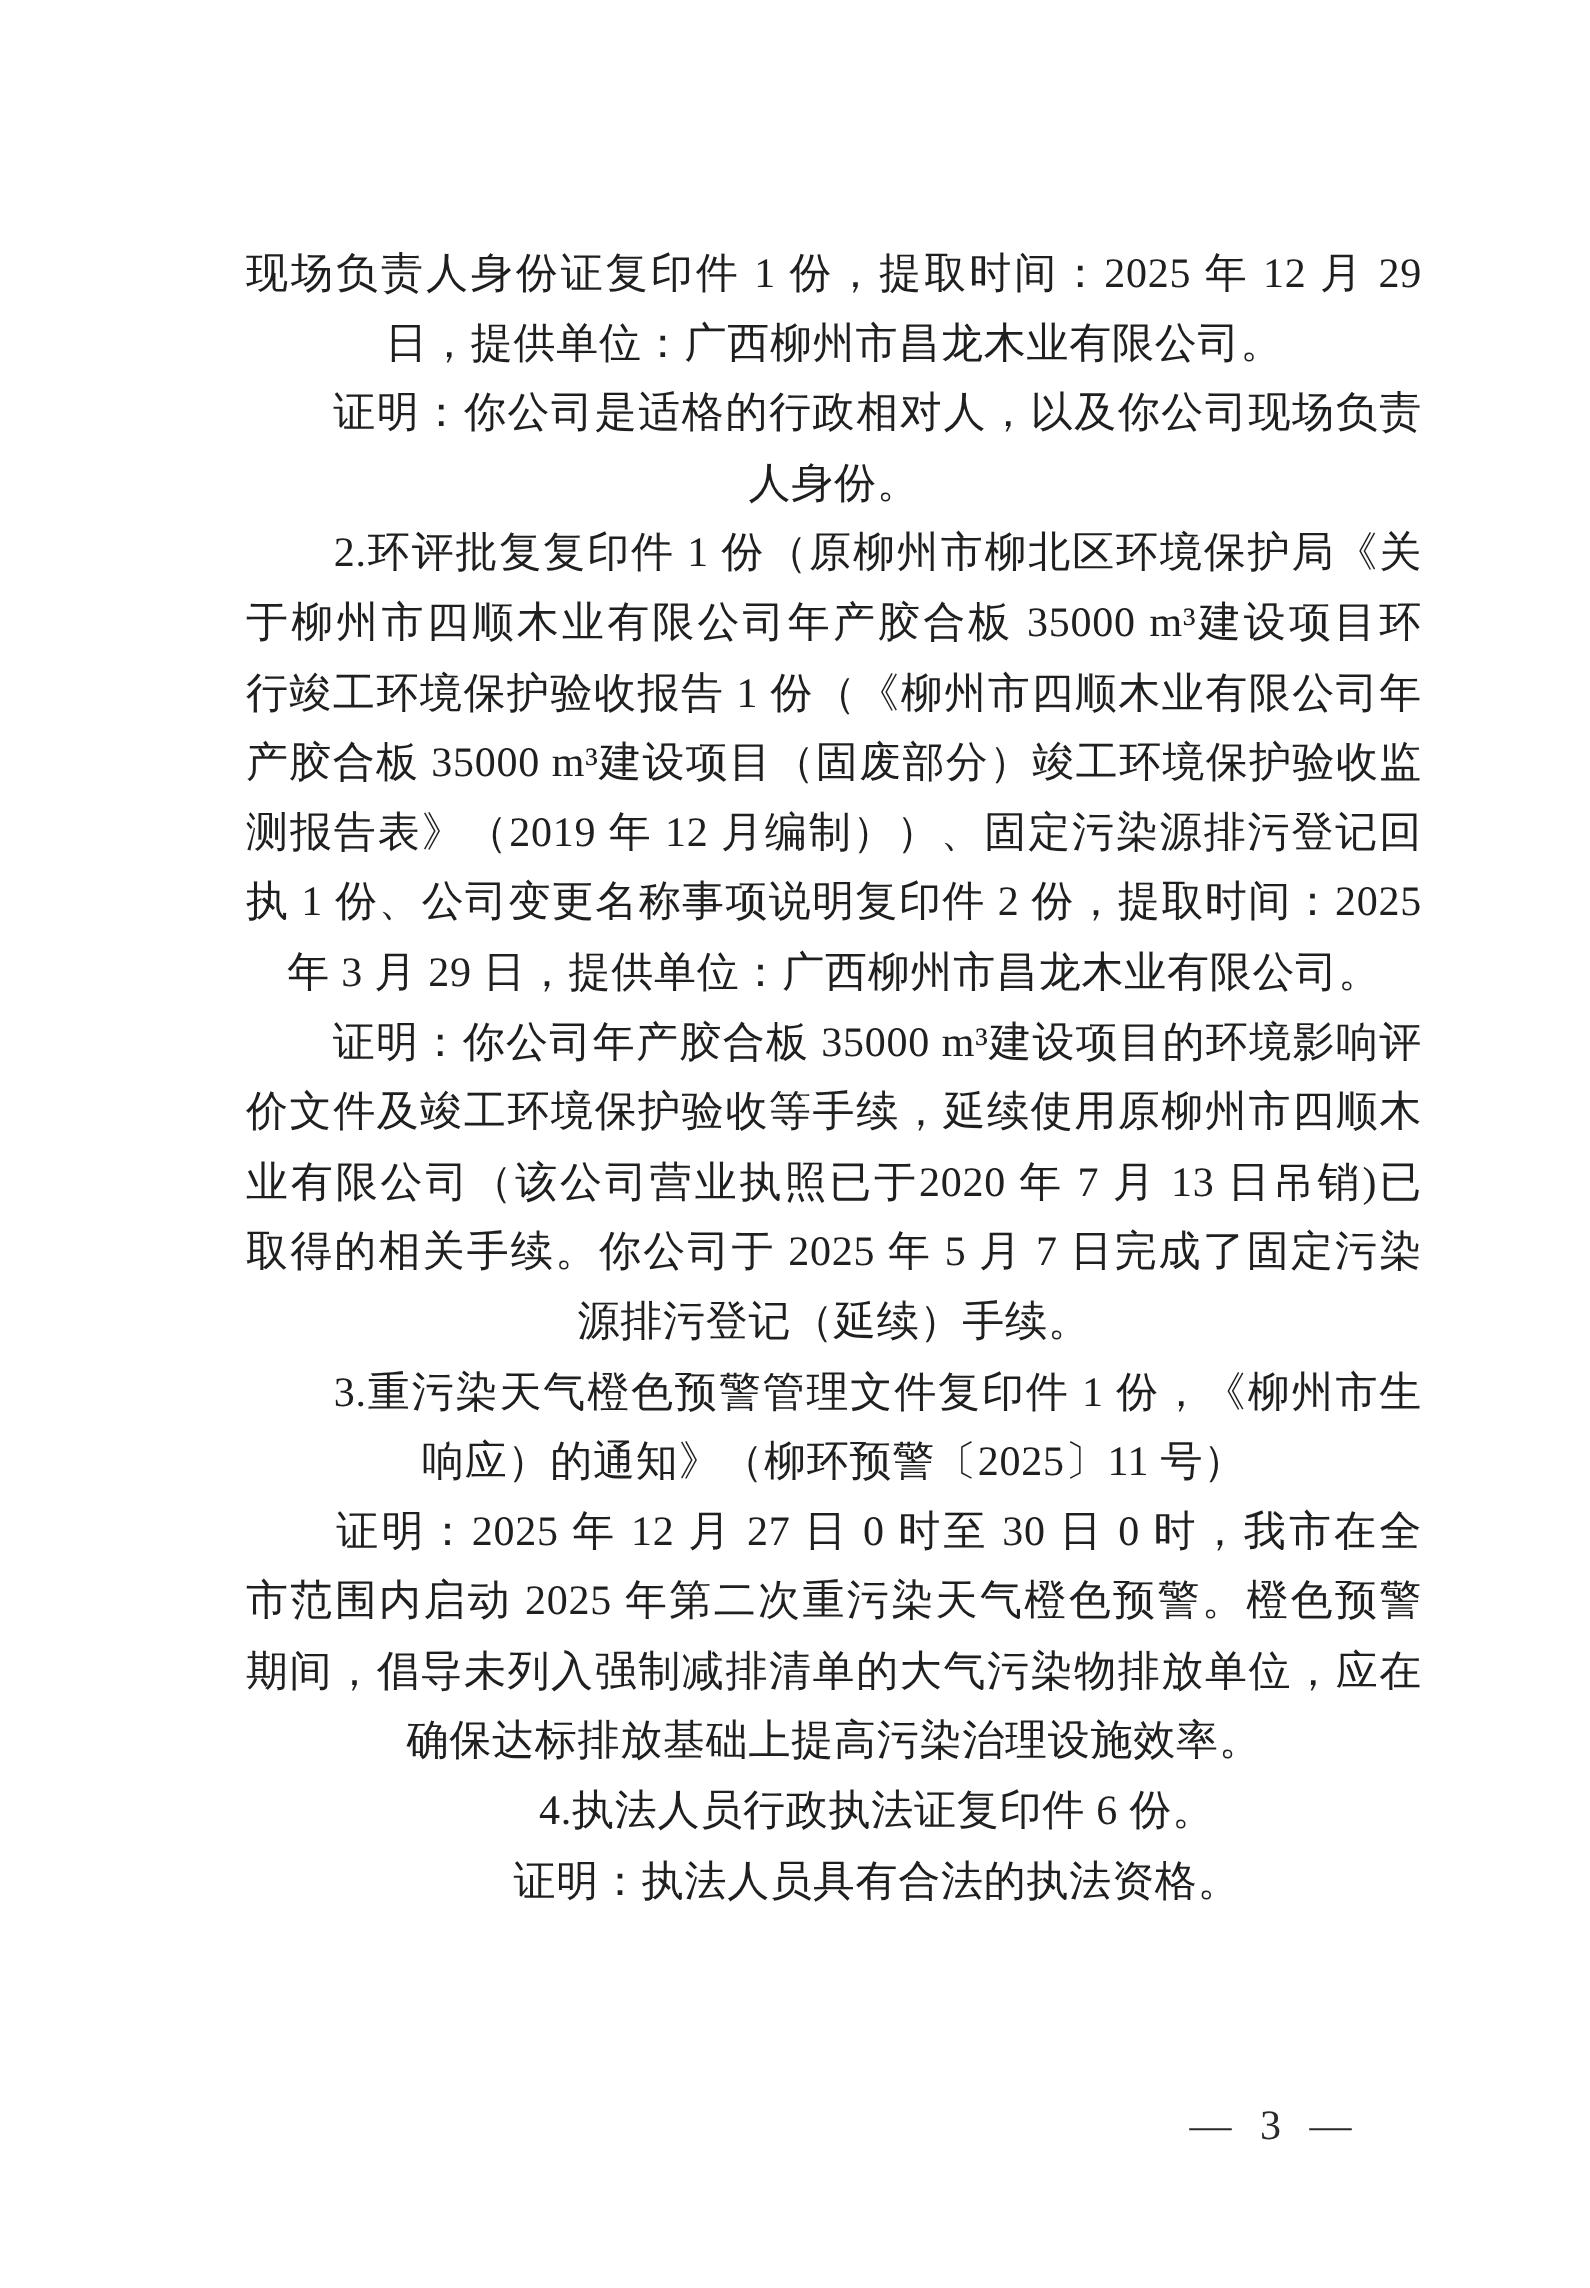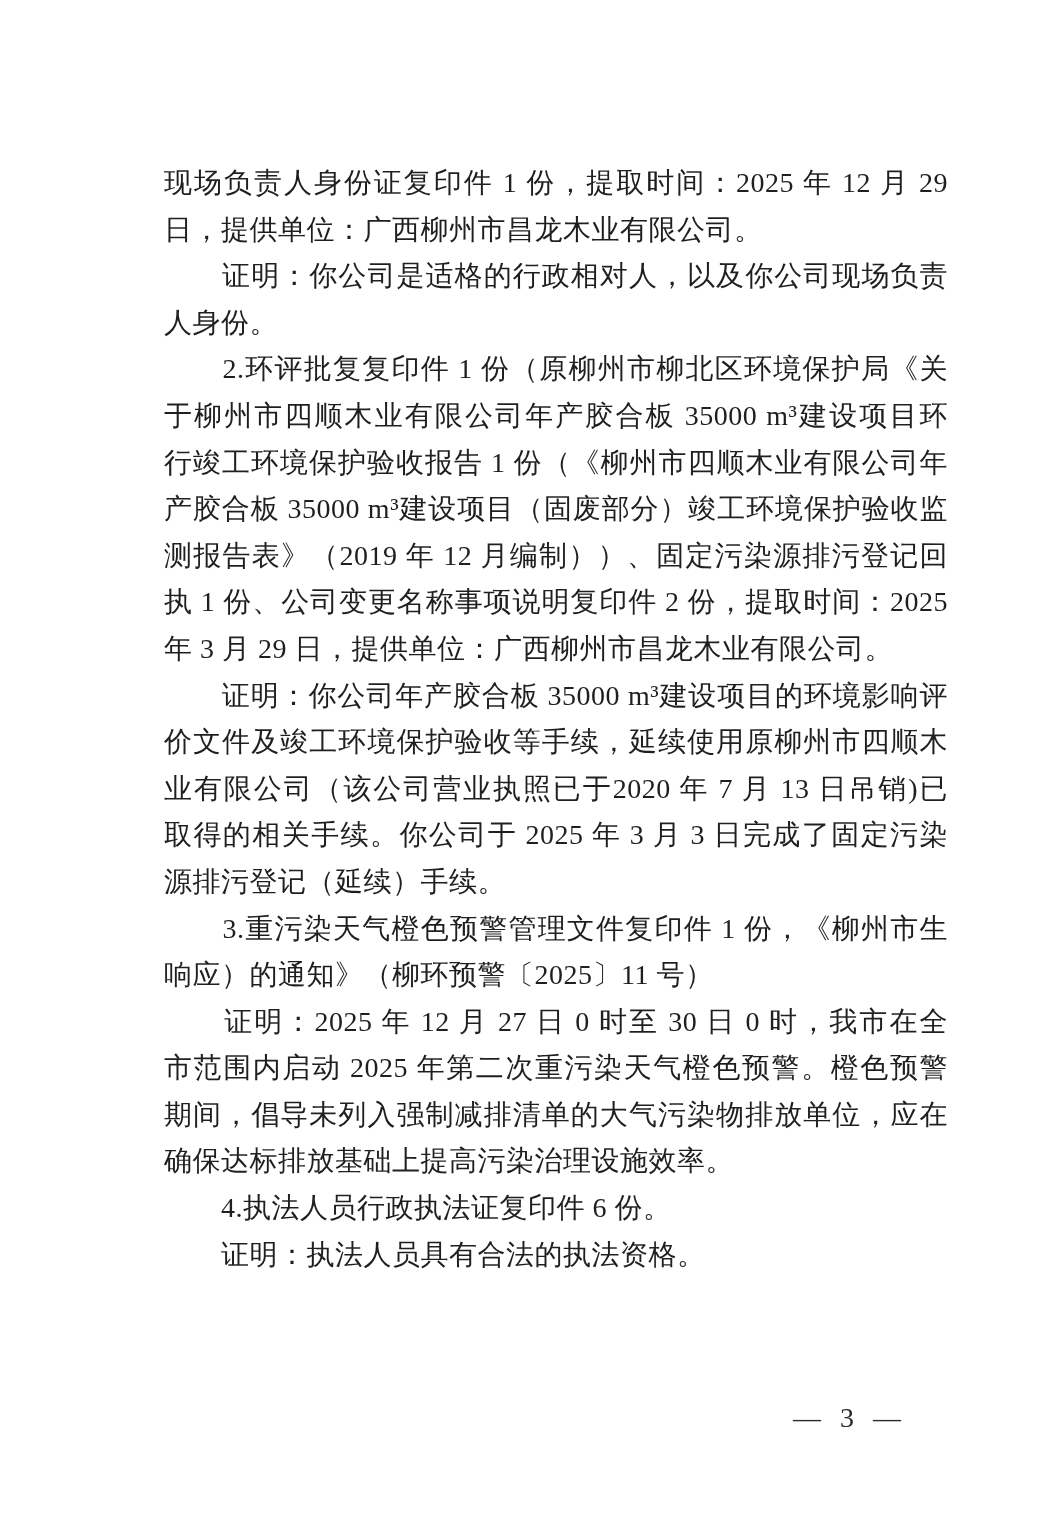--- a/index.html
+++ b/index.html
@@ -23,21 +23,21 @@
     left: 164px;
     top: 146px;
     width: 784px;
     margin-top: 14px;
   }
   .line {
     font-size: 28px;
     line-height: 46.6px;
     height: 46.6px;
     white-space: pre;
-    text-align: left;
+    text-align: center;
     letter-spacing: 0.5px;
   }
   
   .line.fill {
     white-space: normal;
     text-align: justify;
     text-align-last: justify;
     text-justify: inter-character;
   }
   .pagenum {
@@ -65,21 +65,21 @@
     <div class="line fill">　　2.环评批复复印件 1 份（原柳州市柳北区环境保护局《关</div>
     <div class="line fill">于柳州市四顺木业有限公司年产胶合板 35000 m³建设项目环</div>
     <div class="line fill">行竣工环境保护验收报告 1 份（《柳州市四顺木业有限公司年</div>
     <div class="line fill">产胶合板 35000 m³建设项目（固废部分）竣工环境保护验收监</div>
     <div class="line fill">测报告表》（2019 年 12 月编制））、固定污染源排污登记回</div>
     <div class="line fill">执 1 份、公司变更名称事项说明复印件 2 份，提取时间：2025</div>
     <div class="line">年 3 月 29 日，提供单位：广西柳州市昌龙木业有限公司。</div>
     <div class="line fill">　　证明：你公司年产胶合板 35000 m³建设项目的环境影响评</div>
     <div class="line fill">价文件及竣工环境保护验收等手续，延续使用原柳州市四顺木</div>
     <div class="line fill">业有限公司（该公司营业执照已于2020 年 7 月 13 日吊销)已</div>
-    <div class="line fill">取得的相关手续。你公司于 2025 年 3 月 3 日完成了固定污染</div>
+    <div class="line fill">取得的相关手续。你公司于 2025 年 5 月 7 日完成了固定污染</div>
     <div class="line">源排污登记（延续）手续。</div>
     <div class="line fill">　　3.重污染天气橙色预警管理文件复印件 1 份，《柳州市生</div>
     <div class="line">响应）的通知》（柳环预警〔2025〕11 号）</div>
     <div class="line fill">　　证明：2025 年 12 月 27 日 0 时至 30 日 0 时，我市在全</div>
     <div class="line fill">市范围内启动 2025 年第二次重污染天气橙色预警。橙色预警</div>
     <div class="line fill">期间，倡导未列入强制减排清单的大气污染物排放单位，应在</div>
     <div class="line">确保达标排放基础上提高污染治理设施效率。</div>
     <div class="line">　　4.执法人员行政执法证复印件 6 份。</div>
     <div class="line">　　证明：执法人员具有合法的执法资格。</div>
   </div>

